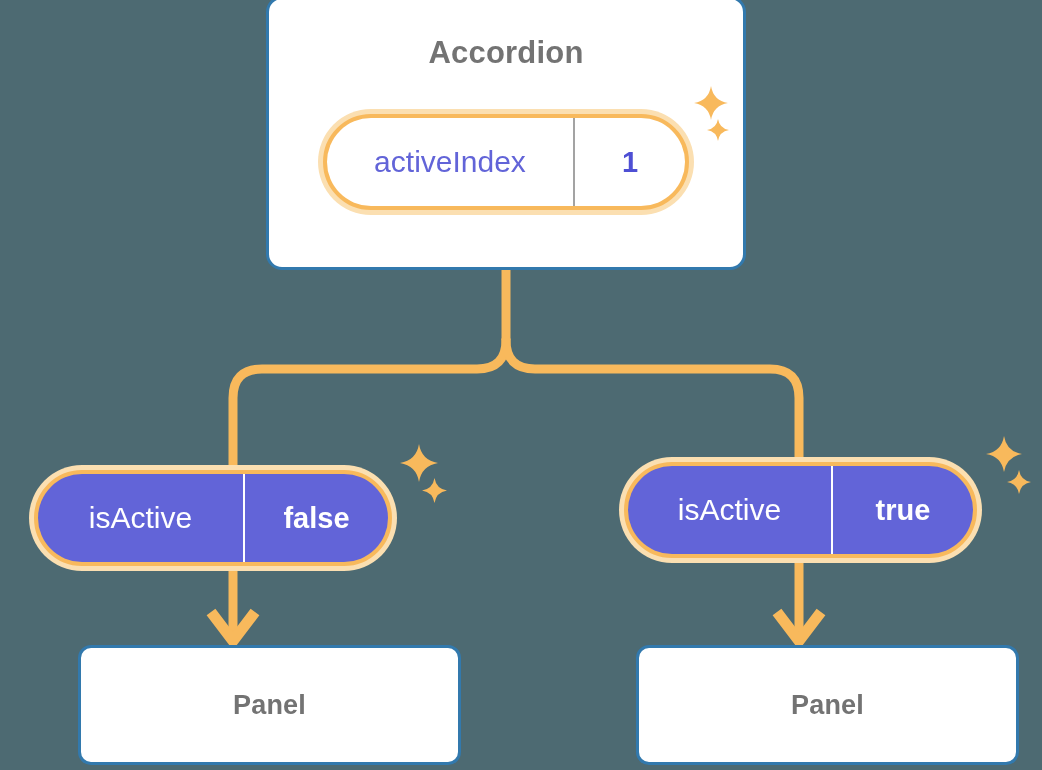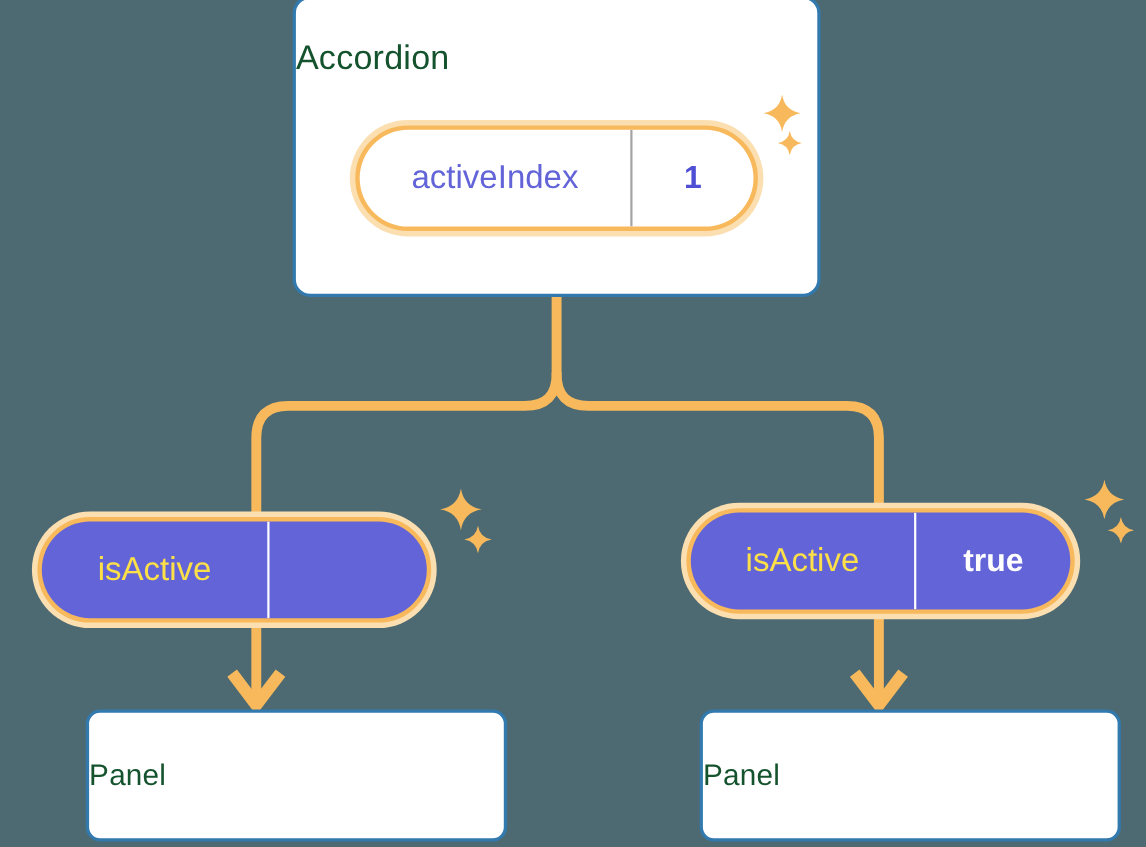--- a/index.html
+++ b/index.html
@@ -40,25 +40,26 @@
     left: 266px;
     top: -4px;
     width: 480px;
     height: 274px;
     border-radius: 16px;
   }
   .card-title {
     position: absolute;
     left: 0;
     width: 100%;
-    text-align: left;
-    color: #14532d;
+    text-align: center;
+    color: #737373;
     font-size: 31px;
     letter-spacing: .2px;
     white-space: nowrap;
+    font-weight: bold;
   }
   #accordion-card .card-title { top: 36px; }
 
   .panel-card {
     width: 383px;
     height: 120px;
     border-radius: 13px;
     margin-left: 36px;
   }
   #panel-left  { left: 42px;  top: 645px; }
@@ -130,21 +131,21 @@
   #pill-active-index .pill-val {
     flex: 1 1 auto;
     color: #4e4fd4;
     font-size: 29px;
     font-weight: bold;
   }
 
   
   .pill-filled .pill-inner { background: #6264d8; }
   .pill-filled .pill-key {
-    color: #fde047;
+    color: #ffffff;
     font-size: 30px;
     border-right: 2px solid #ffffff;
   }
   .pill-filled .pill-val {
     color: #ffffff;
     font-size: 29px;
     font-weight: bold;
   }
   #pill-is-active-left {
     left: 38px;
@@ -209,20 +210,21 @@
   </div>
   <div class="sparkle" style="left:707px; top:119px;">
     <svg width="22" height="22" viewBox="0 0 100 100">
       <path d="M50 0 Q57 43 100 50 Q57 57 50 100 Q43 57 0 50 Q43 43 50 0 Z" fill="#f8b95c"></path>
     </svg>
   </div>
 
   <div id="pill-is-active-left" class="pill pill-filled">
     <div class="pill-inner">
       <div class="pill-key">isActive</div>
+      <div class="pill-val">false</div>
     </div>
   </div>
 
   <div class="sparkle" style="left:400px; top:444px;">
     <svg width="38" height="38" viewBox="0 0 100 100">
       <path d="M50 0 Q57 43 100 50 Q57 57 50 100 Q43 57 0 50 Q43 43 50 0 Z" fill="#f8b95c"></path>
     </svg>
   </div>
   <div class="sparkle" style="left:422px; top:478px;">
     <svg width="25" height="25" viewBox="0 0 100 100">

